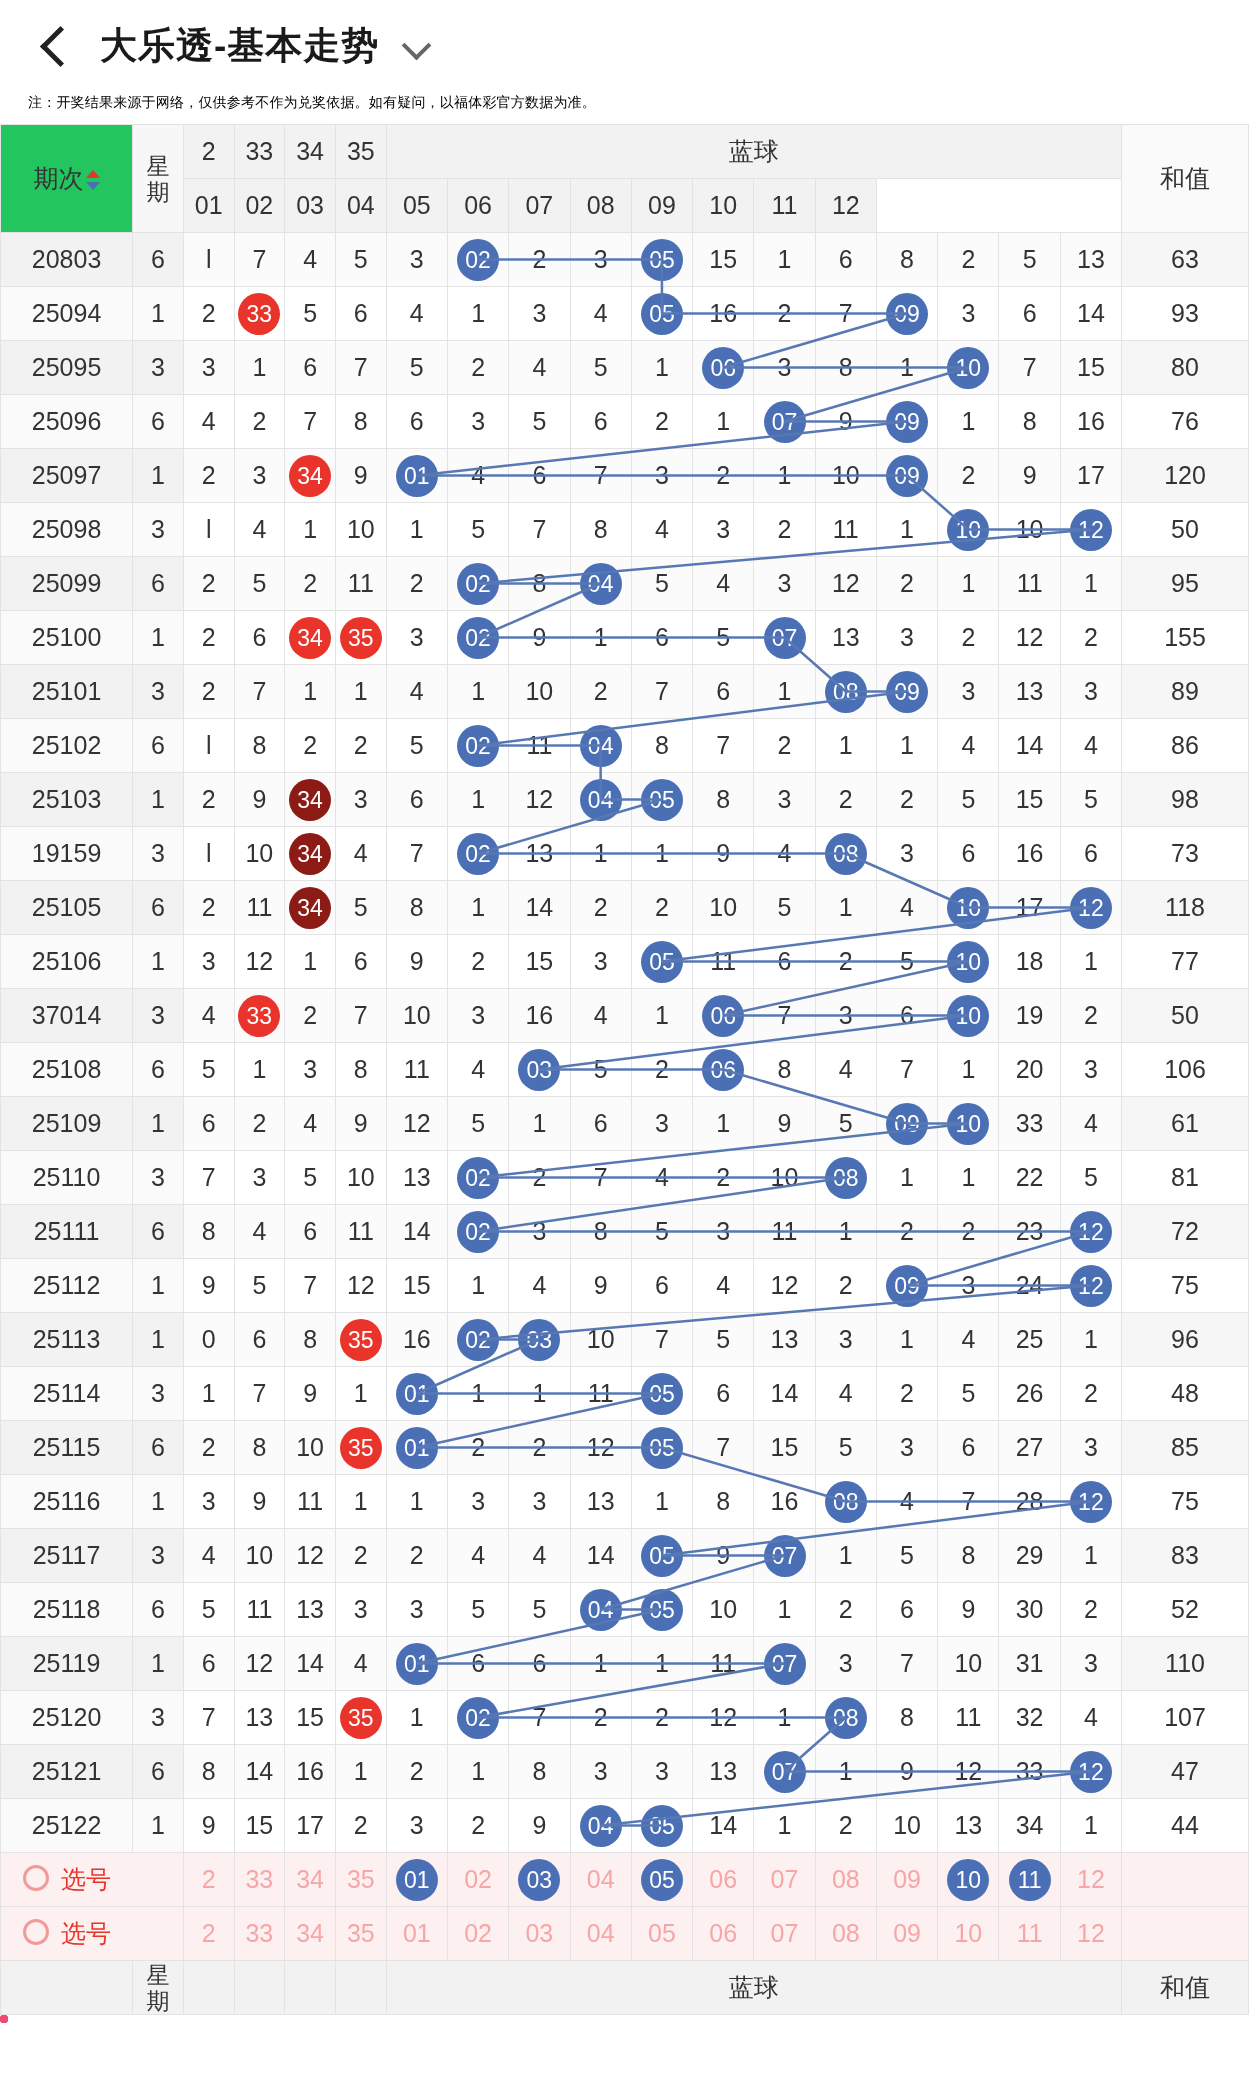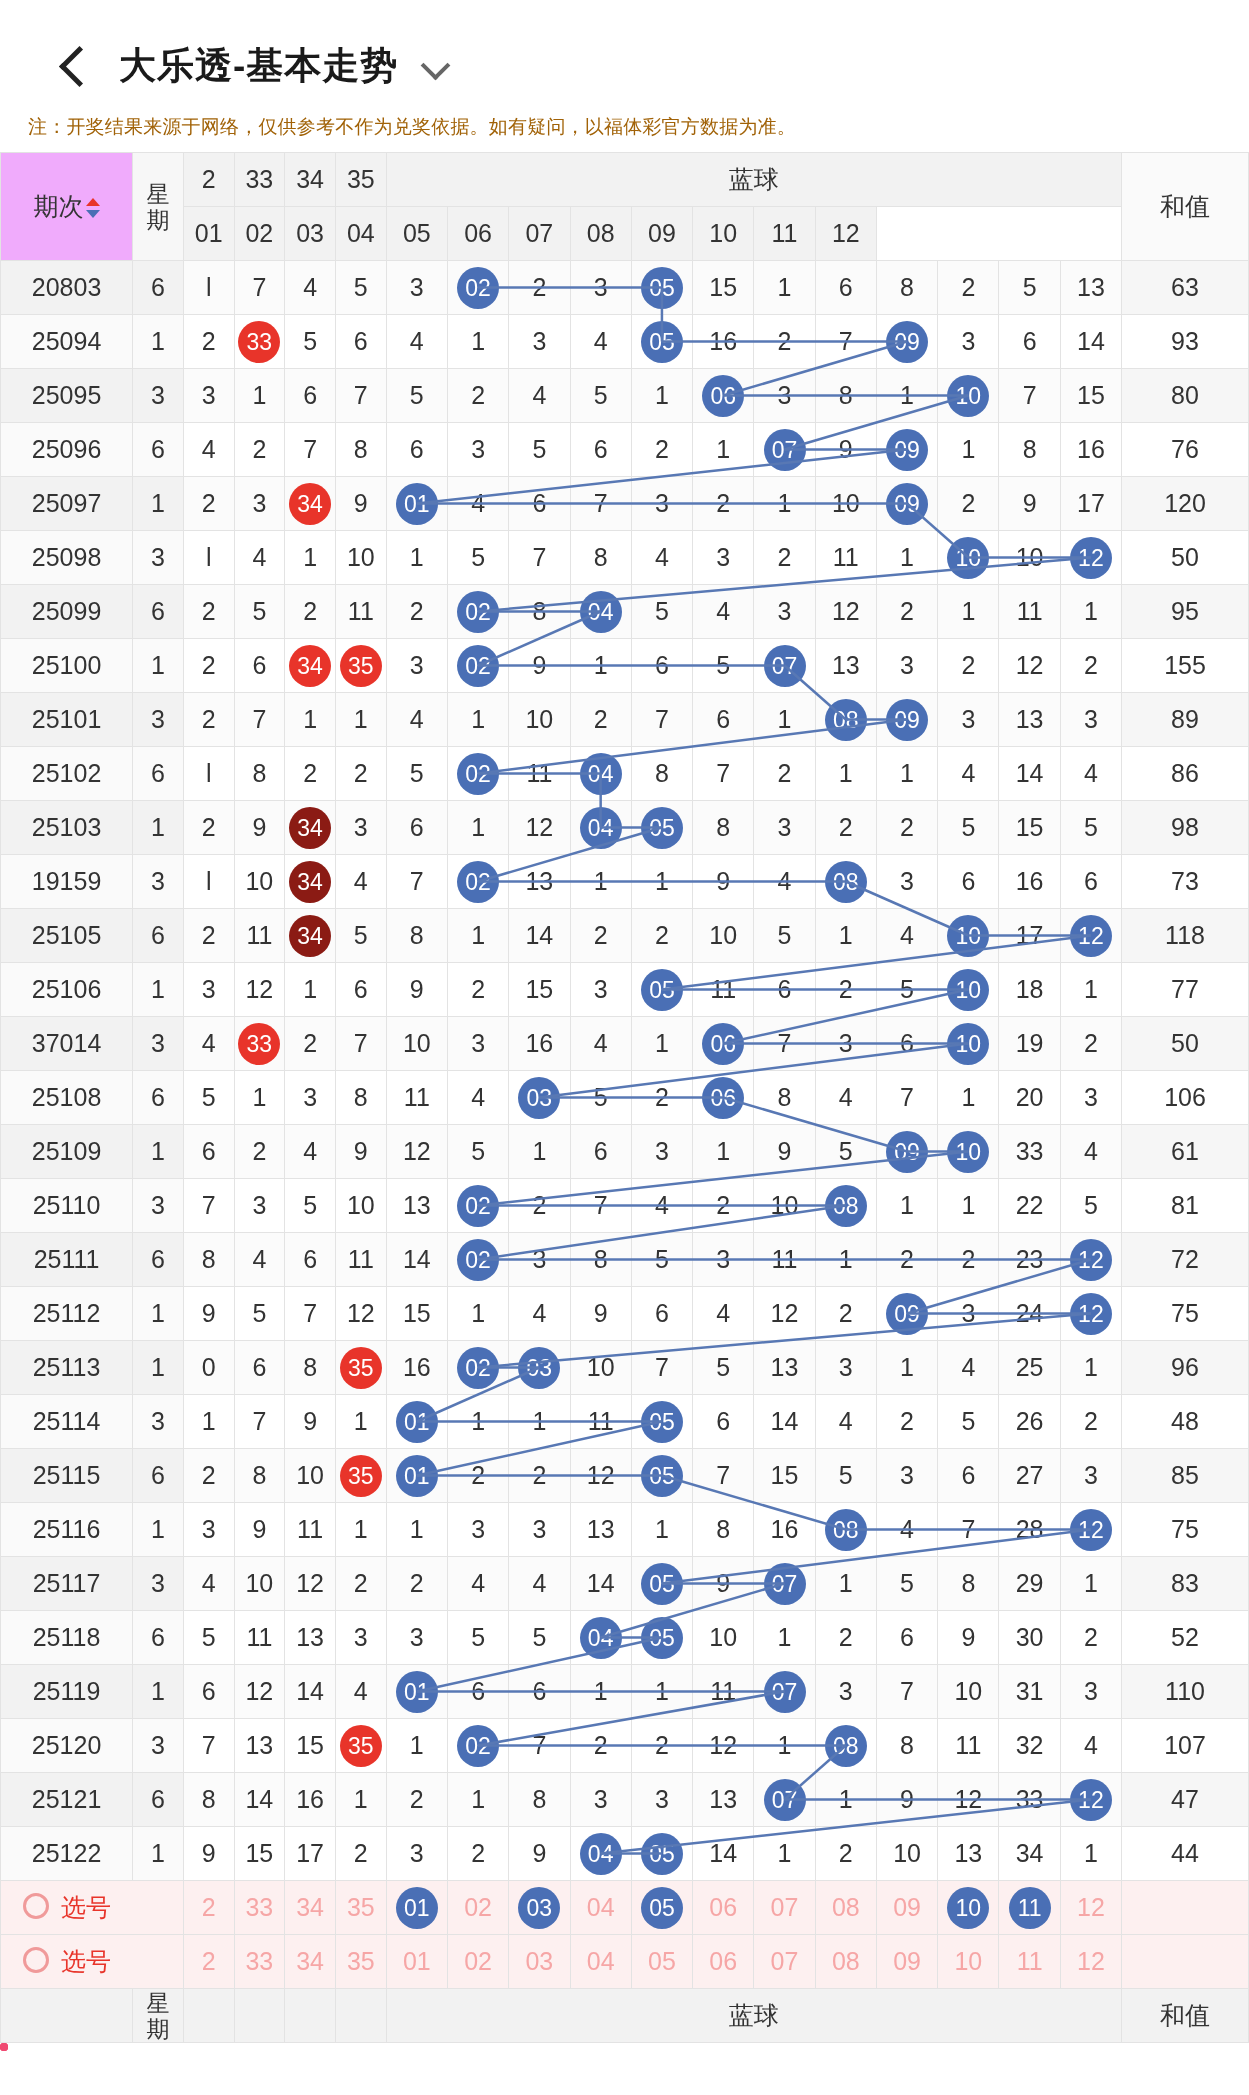--- a/index.html
+++ b/index.html
@@ -9,23 +9,22 @@
     background: #ffffff;
     font-family: "Liberation Sans", sans-serif;
   }
   body { position: relative; width: 1249px; min-height: 2095px; overflow: hidden; }
 
   
   .header {
     height: 92px;
     display: flex;
     align-items: center;
-    padding-left: 57px;
+    padding-left: 38px;
     background: #fff;
-    margin-top: 20px;
   }
   .back-icon {
     width: 34px; height: 44px;
     position: relative;
     margin-right: 28px;
     flex: 0 0 auto;
   }
   .back-icon::before {
     content: "";
     position: absolute;
@@ -51,22 +50,22 @@
     position: absolute;
     left: 3px; top: 2px;
     width: 17px; height: 17px;
     border-right: 4px solid #666;
     border-bottom: 4px solid #666;
     transform: rotate(45deg);
   }
 
   .note {
     padding: 2px 28px 12px 28px;
-    font-size: 19px;
-    color: #a16207;
+    font-size: 14px;
+    color: #000000;
     letter-spacing: 0.2px;
   }
 
   
   .grid-wrap { position: relative; width: 1249px; }
   table.grid {
     border-collapse: collapse;
     width: 1249px;
     table-layout: fixed;
   }
@@ -78,21 +77,21 @@
     color: #333;
     height: 54px;
     padding: 0;
     font-weight: normal;
   }
   thead th {
     background: #f2f2f2;
     color: #444;
     font-size: 25px;
   }
-  .issue-col { width: 125px; background: #f0abfc; color: #444; }
+  .issue-col { width: 125px; background: #22c55e; color: #444; }
   .week-col  { width: 48px; background: #f7f7f7; color: #555; }
   .sum-col   { width: 120px; background: #fafafa; color: #444; }
   .red-col   { width: 48px; color: #e23b2e; }
   .blue-col  { width: 58px; color: #555; }
 
   tbody tr:nth-child(odd) .issue-col,
   tbody tr:nth-child(odd) .week-col { background: #f2f2f2; }
   tbody tr:nth-child(even) .issue-col,
   tbody tr:nth-child(even) .week-col { background: #fafafa; }
   tbody tr:nth-child(odd) td { background: #fbfbfb; }

